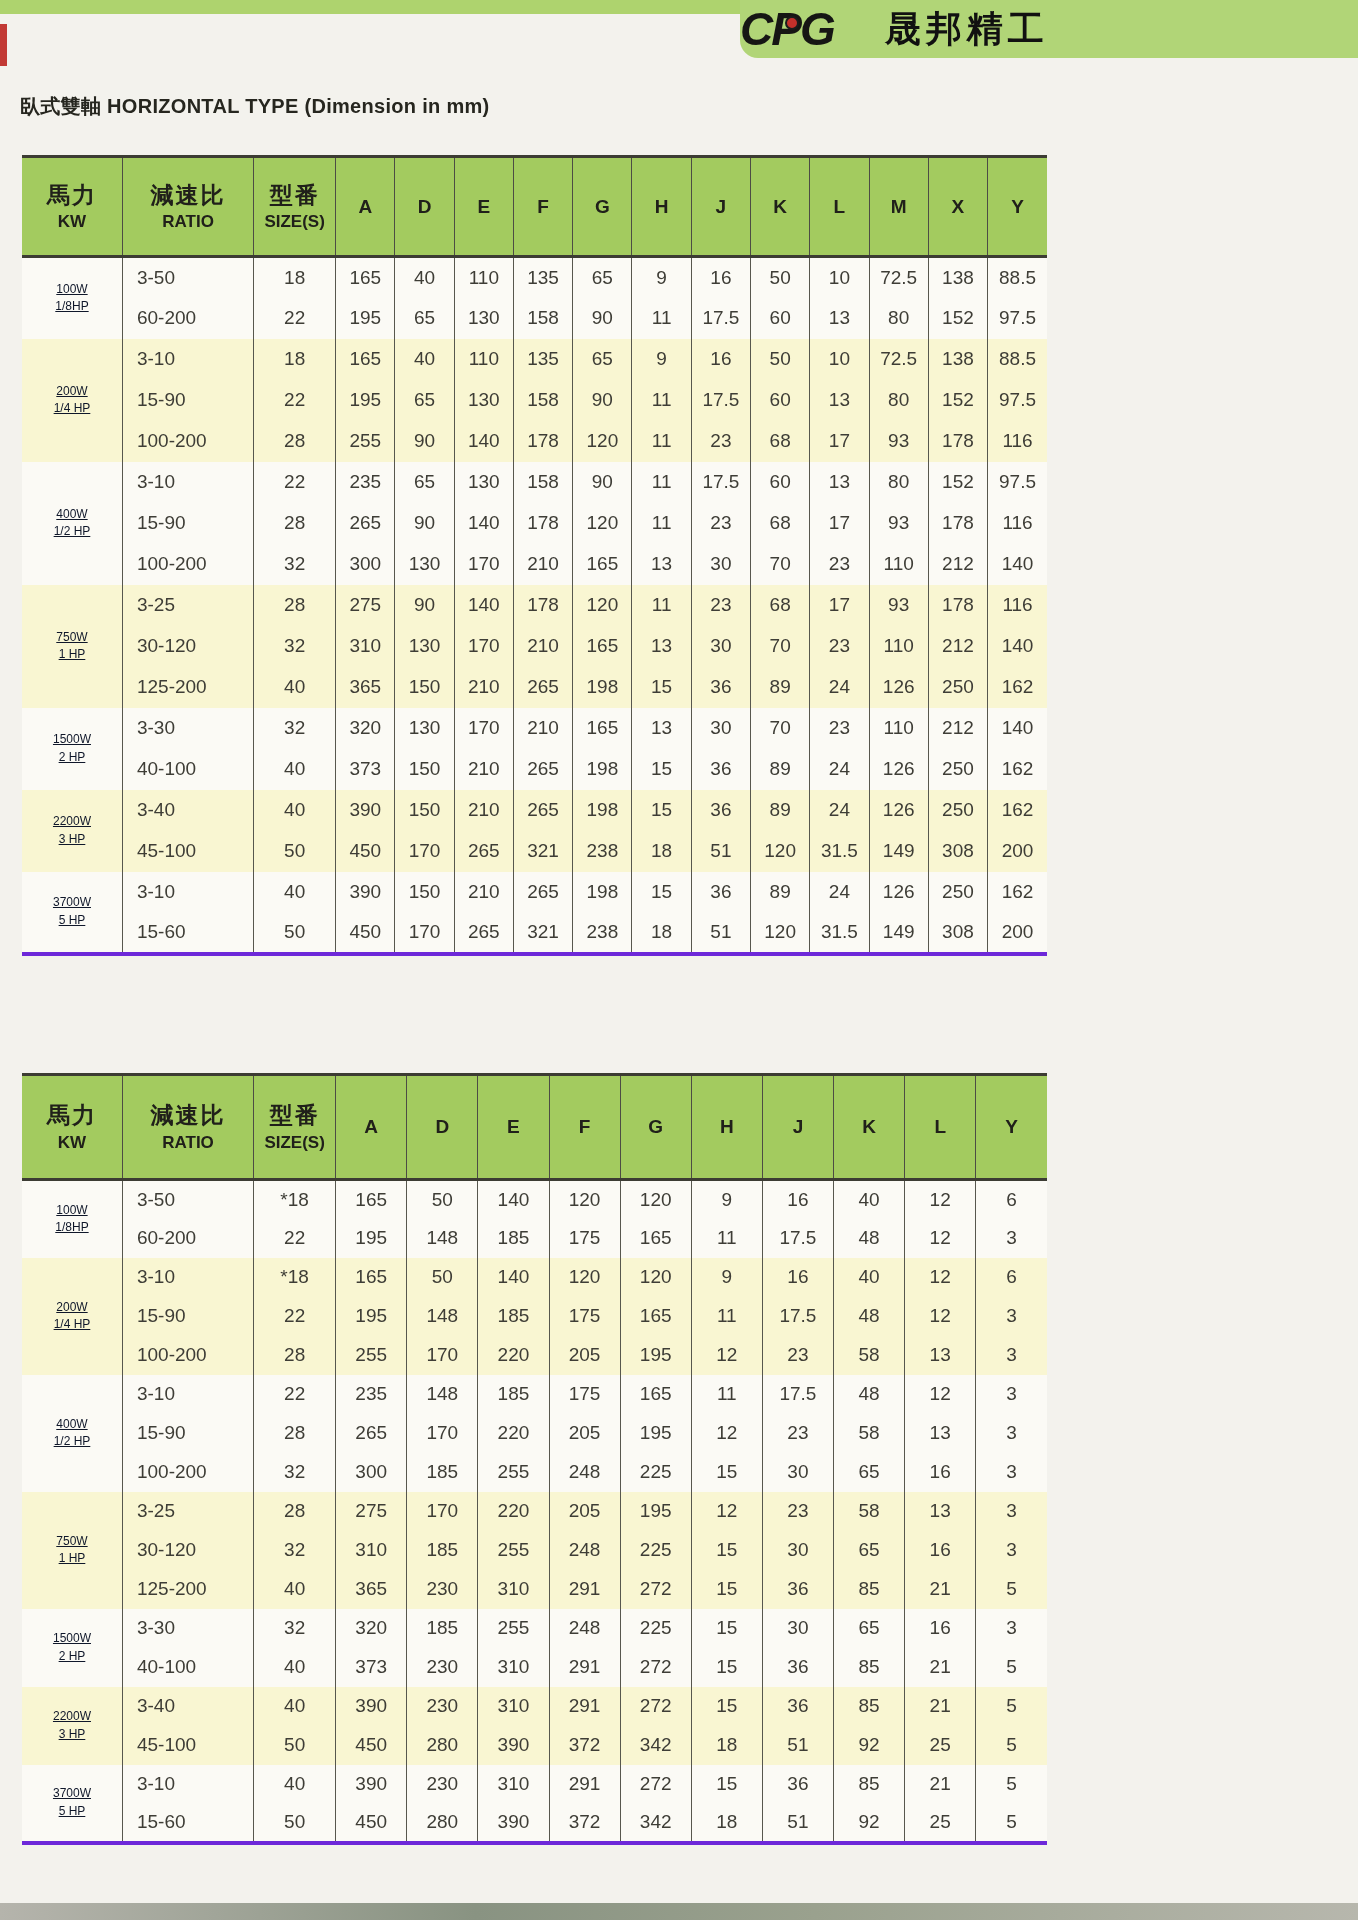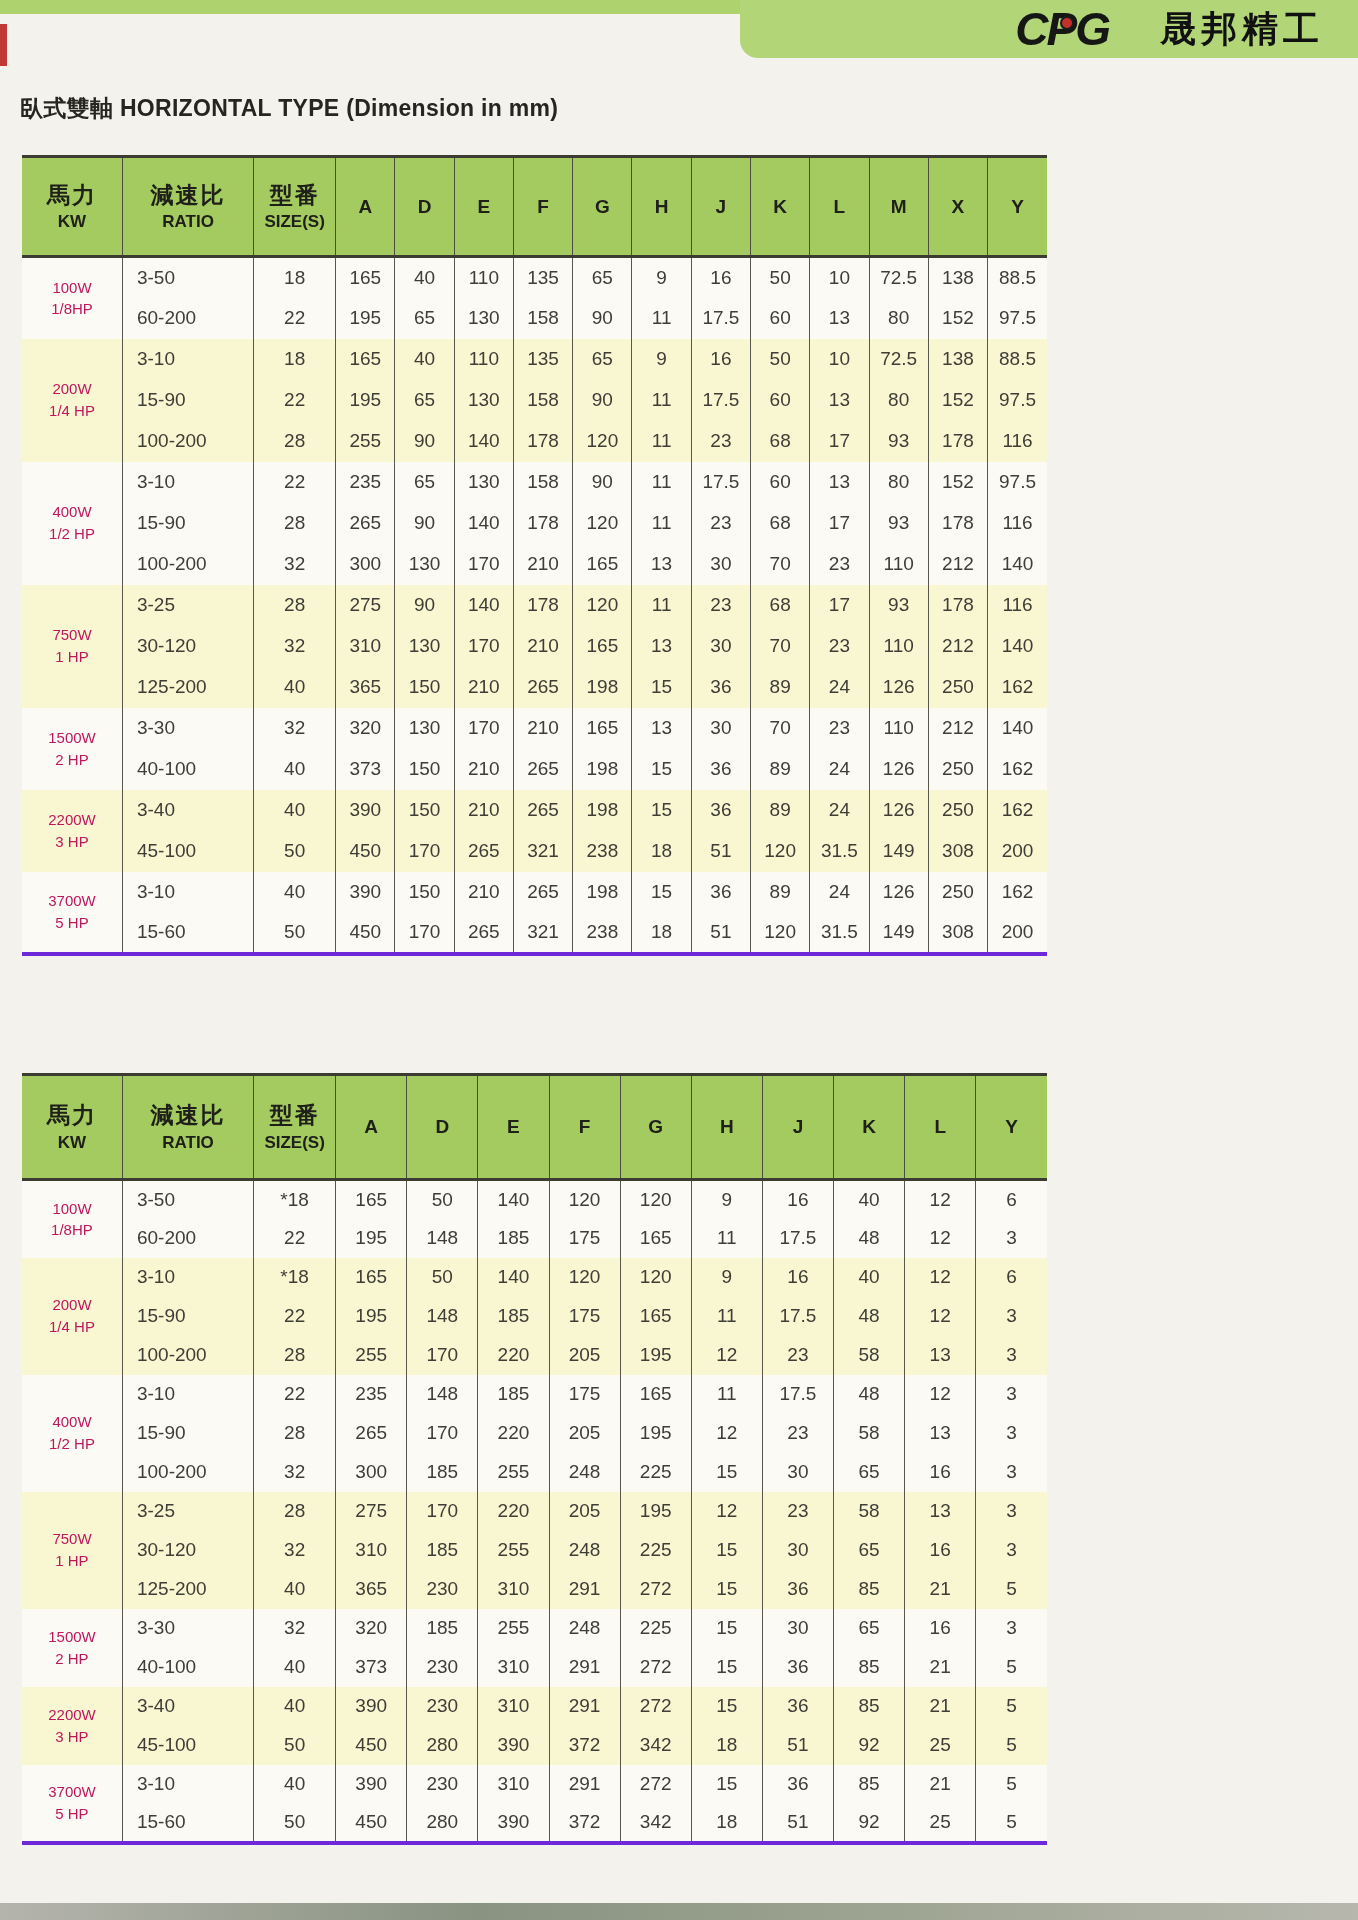--- a/index.html
+++ b/index.html
@@ -1,52 +1,52 @@
 <!DOCTYPE html>
 <html><head>
 <meta charset="utf-8">
 <style>
   html,body{margin:0;padding:0;background:#d8d6d0;}
   .page{position:relative;width:1358px;height:1920px;background:#f3f2ed;overflow:hidden;
         font-family:"Liberation Sans",sans-serif;}
   
   .top-strip{position:absolute;top:0;left:0;right:0;height:14px;background:#aed36e;}
   .logo-tab{position:absolute;top:0;right:0;width:618px;height:58px;background:#b1d577;
-            border-bottom-left-radius:18px;display:flex;align-items:center;justify-content:flex-end;
+            border-bottom-left-radius:18px;display:flex;align-items:center;
             gap:16px;padding-right:34px;box-sizing:border-box;}
   .cpg-logo{position:relative;font-style:italic;font-weight:800;font-size:46px;color:#161614;
             letter-spacing:-2px;line-height:1;}
   .cpg-dot{position:absolute;left:48%;top:22%;width:14px;height:14px;border-radius:50%;
            background:#c4302b;border:2px solid #1c1c1c;box-sizing:border-box;}
   .brand-zh{font-size:36px;font-weight:700;color:#111;letter-spacing:5px;line-height:1;margin-left:35px;}
   .red-mark{position:absolute;left:0;top:24px;width:7px;height:42px;background:#c23a35;}
   .bottom-edge{position:absolute;left:0;bottom:0;right:0;height:17px;
      background:linear-gradient(90deg,#b5b4ac,#899382 35%,#9aa18e 60%,#b7b7ad);}
   
-  .section-title{position:absolute;left:20px;font-size:23px;font-weight:600;color:#26261f;
+  .section-title{position:absolute;left:20px;font-size:20px;font-weight:600;color:#26261f;
                  letter-spacing:0.3px;white-space:nowrap;}
   .title-h{top:93px;}
   .title-v{top:1032px;}
   
   table{border-collapse:collapse;table-layout:fixed;position:absolute;left:22px;width:1025px;
         border-bottom:4px solid #6d28d9;}
   .tbl-h{top:155px;}
   .tbl-v{top:1073px;}
   th,td{padding:0;}
   th{border-left:1px solid #4c4c44;background:#a3cb5f;color:#20201a;
      border-top:3px solid #3c3c33;border-bottom:3px solid #3c3c33;vertical-align:middle;}
   td{border-left:1px solid #57574e;color:#3e3d36;font-size:19px;text-align:center;
      vertical-align:middle;}
   th.h-power,td.power-cell{border-left:none;}
   .tbl-h thead tr{height:100px;} .tbl-h tbody tr{height:41px;}
   .tbl-v thead tr{height:105px;} .tbl-v tbody tr{height:39px;}
   .hzh{font-size:23px;font-weight:700;letter-spacing:2px;line-height:1.25;}
   .hen{font-size:17px;font-weight:700;line-height:1.25;margin-top:2px;}
   th.h-dim{font-size:19px;font-weight:700;}
-  .power-cell{font-size:15px;color:#be185d;}
+  .power-cell{font-size:12px;color:#0f172a;text-decoration:underline;}
   .pw1,.pw2{line-height:1.45;}
   .ratio-cell{text-align:left;padding-left:14px;}
   .g-cream td{background:#f9f6d2;}
   .g-white td{background:#fbfaf5;}
   .footnote{position:absolute;left:18px;top:1858px;font-size:18px;color:#33332c;
             letter-spacing:0.5px;white-space:nowrap;}
 </style>
 </head>
 <body>
 

